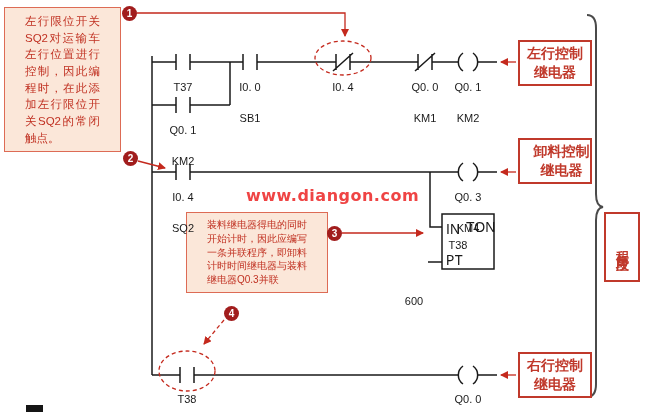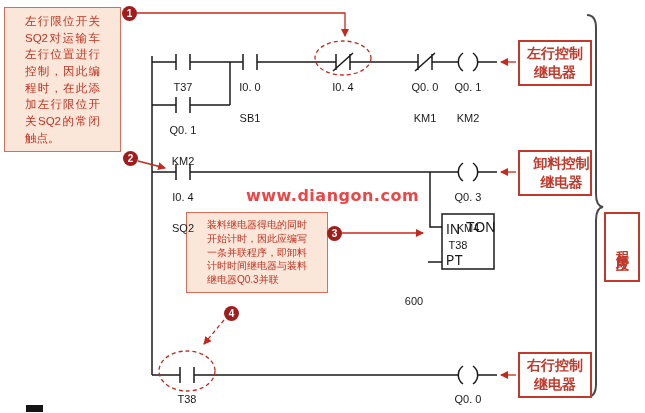--- a/index.html
+++ b/index.html
@@ -135,21 +135,21 @@
   <div class="lbl" style="left:414px; top:255px;">600</div>
 
   <div class="lbl" style="left:187px; top:353px;">T38</div>
   <div class="lbl" style="left:468px; top:353px;">Q0. 0</div>
   <div class="lbl" style="left:468px; top:387px;">KM1</div>
 
   <div class="relay-box" style="left:518px; top:40px;">
     <span>左行控制</span>
     <span>继电器</span>
   </div>
-  <div class="relay-box" style="left:518px; top:150px;padding-left:13px;">
+  <div class="relay-box" style="left:518px; top:138px;padding-left:13px;">
     <span>卸料控制</span>
     <span>继电器</span>
   </div>
   <div class="relay-box" style="left:518px; top:352px;">
     <span>右行控制</span>
     <span>继电器</span>
   </div>
 
   <div class="segment-box">
     <span>程序段三</span>

